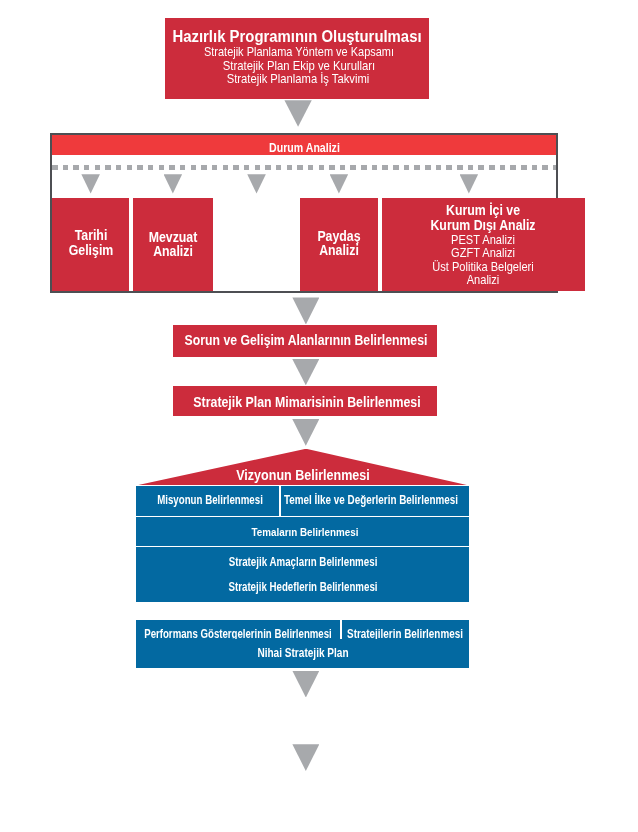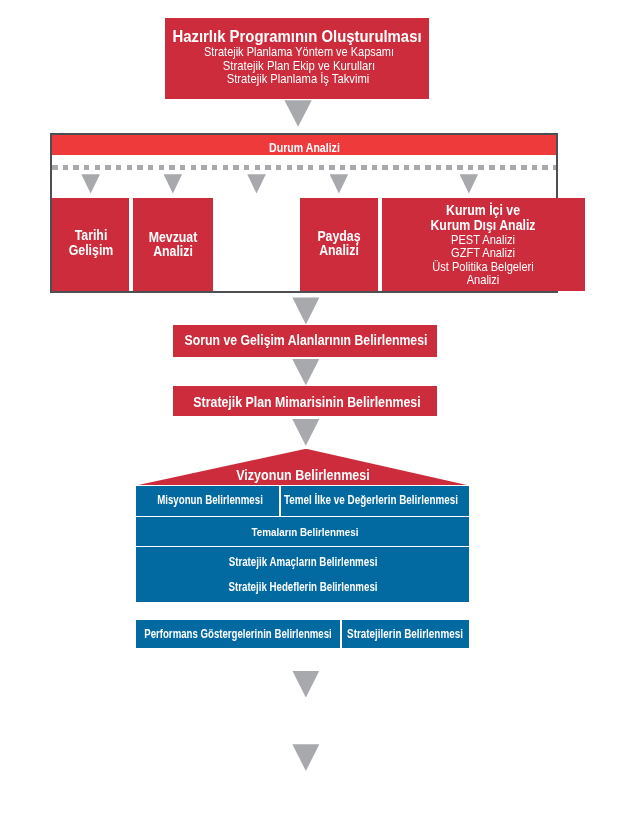--- a/index.html
+++ b/index.html
@@ -222,20 +222,25 @@
       </div>
       <div class="vrow" style="top: 171px; height: 28.4px;">
         <div class="vcell tline" style="font-size: 11.92px; left: 102.1px; top: 14.05px;">
           <span class="cond" style="--sx: 0.8098;">Performans Göstergelerinin Belirlenmesi</span>
         </div>
         <div class="vsep" style="left: 204.2px;"></div>
         <div class="vcell tline" style="font-size: 11.92px; left: 269.3px; top: 14.05px;">
           <span class="cond" style="--sx: 0.8291;">Stratejilerin Belirlenmesi</span>
         </div>
       </div>
+      <div class="vrow" style="top: 190.1px; height: 29.1px;">
+        <div class="vcell tline" style="font-size: 12.64px; left: 166.5px; top: 14.63px;">
+          <span class="cond" style="--sx: 0.7975;">Nihai Stratejik Plan</span>
+        </div>
+      </div>
     </div>
 
   <div class="arrow" style="left:292.35px;top:670.75px;width:27.00px;height:26.70px;"></div>
 
 
   <div class="arrow" style="left:292.35px;top:744.25px;width:27.00px;height:26.70px;"></div>
 
 
 </div>
 

